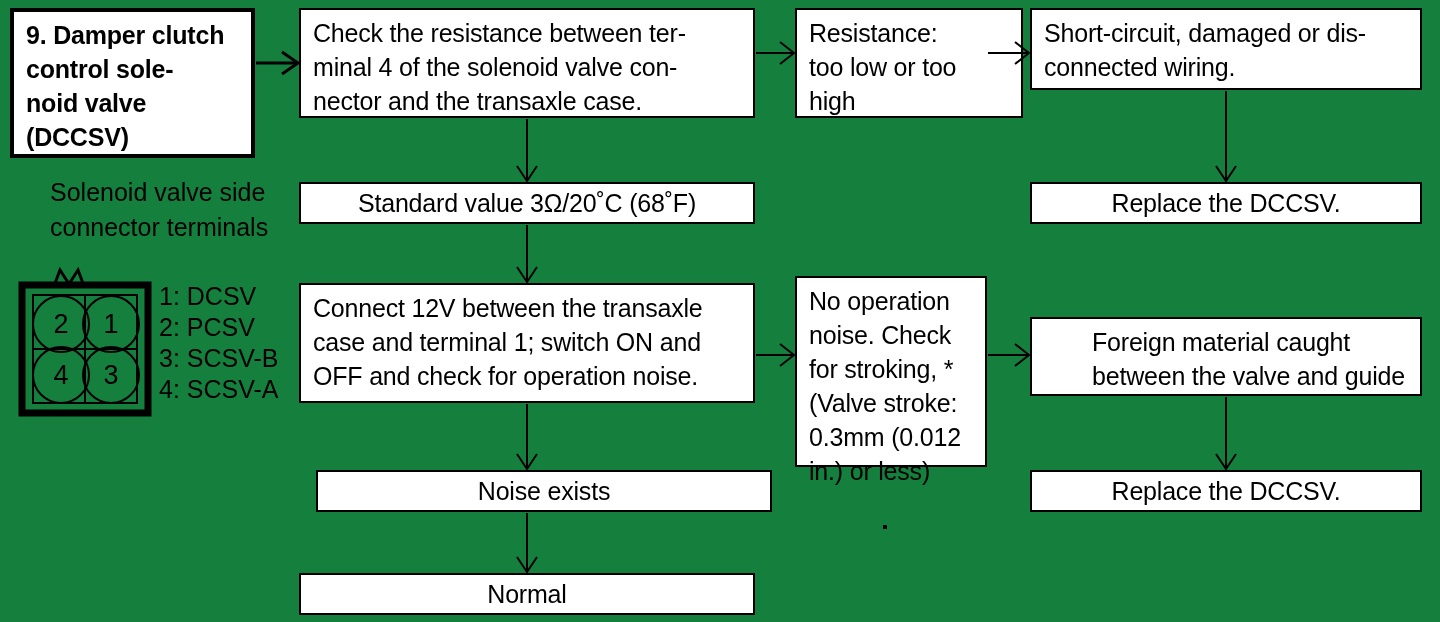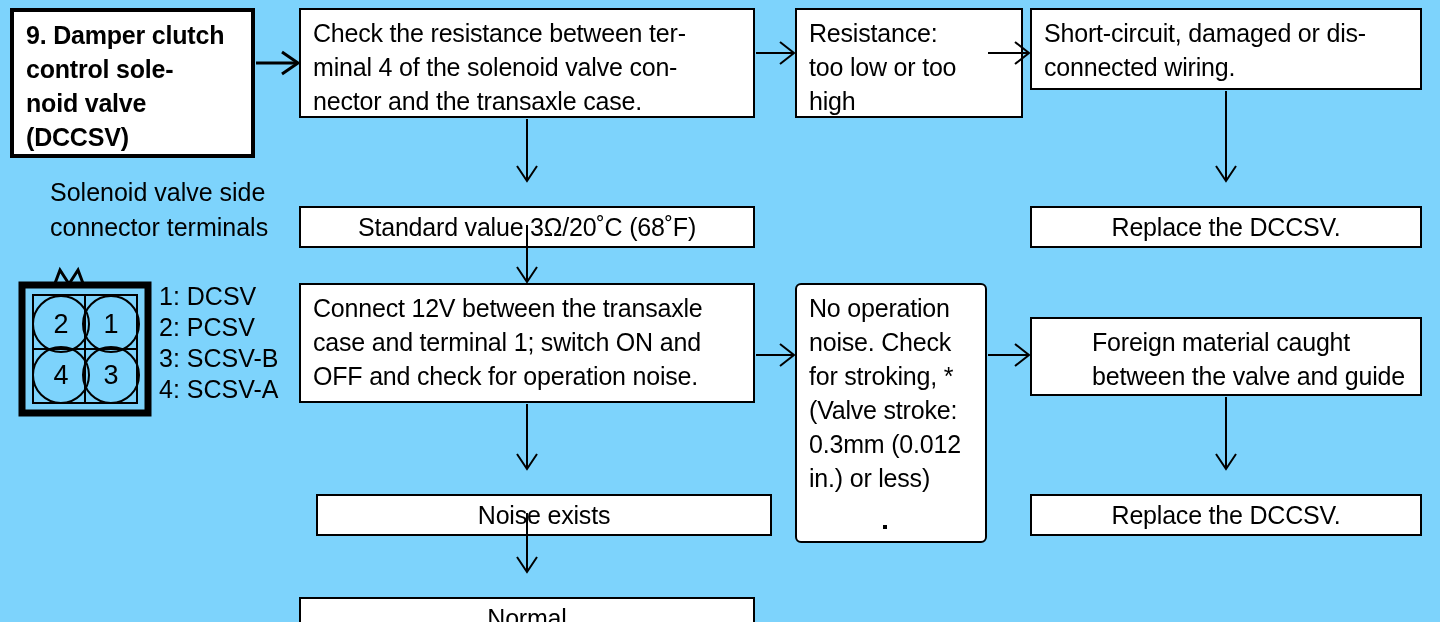--- a/index.html
+++ b/index.html
@@ -9,21 +9,21 @@
     background: #ffffff;
   }
   body {
     font-family: "Liberation Sans", sans-serif;
     color: #000000;
   }
   #canvas {
     position: relative;
     width: 1440px;
     height: 622px;
-    background: #7dd3fc;
+    background: #15803d;
     overflow: hidden;
   }
   
   .box {
     position: absolute;
     box-sizing: border-box;
     border: 2px solid #000;
     background: #fff;
     font-size: 25px;
     line-height: 34px;
@@ -34,21 +34,20 @@
   }
   .box .txt {
     display: block;
     padding: 6px 10px 6px 12px;
     white-space: pre-line;
   }
   .box.center {
     display: flex;
     align-items: center;
     justify-content: center;
-    margin-top: 24px;
   }
   .box.center .txt {
     padding: 0;
     text-align: center;
     white-space: nowrap;
   }
   .box.bold .txt {
     font-weight: bold;
   }
   
@@ -151,21 +150,21 @@
   <div class="box center" style="left:299px; top:182px; width:456px; height:42px;">
     <span class="txt">Standard value 3Ω/20˚C (68˚F)</span>
   </div>
 
   <div class="box" style="left:299px; top:283px; width:456px; height:120px;">
     <span class="txt">Connect 12V between the transaxle
 case and terminal 1; switch ON and
 OFF and check for operation noise.</span>
   </div>
 
-  <div class="box" style="left:795px; top:283px; width:192px; height:260px;border-radius:6px;">
+  <div class="box" style="left:795px; top:276px; width:192px; height:191px;">
     <span class="txt">No operation
 noise. Check
 for stroking, *
 (Valve stroke:
 0.3mm (0.012
 in.) or less)</span>
   </div>
 
   <div class="box" style="left:1030px; top:317px; width:392px; height:79px;padding-left:48px;">
     <span class="txt">Foreign material caught

